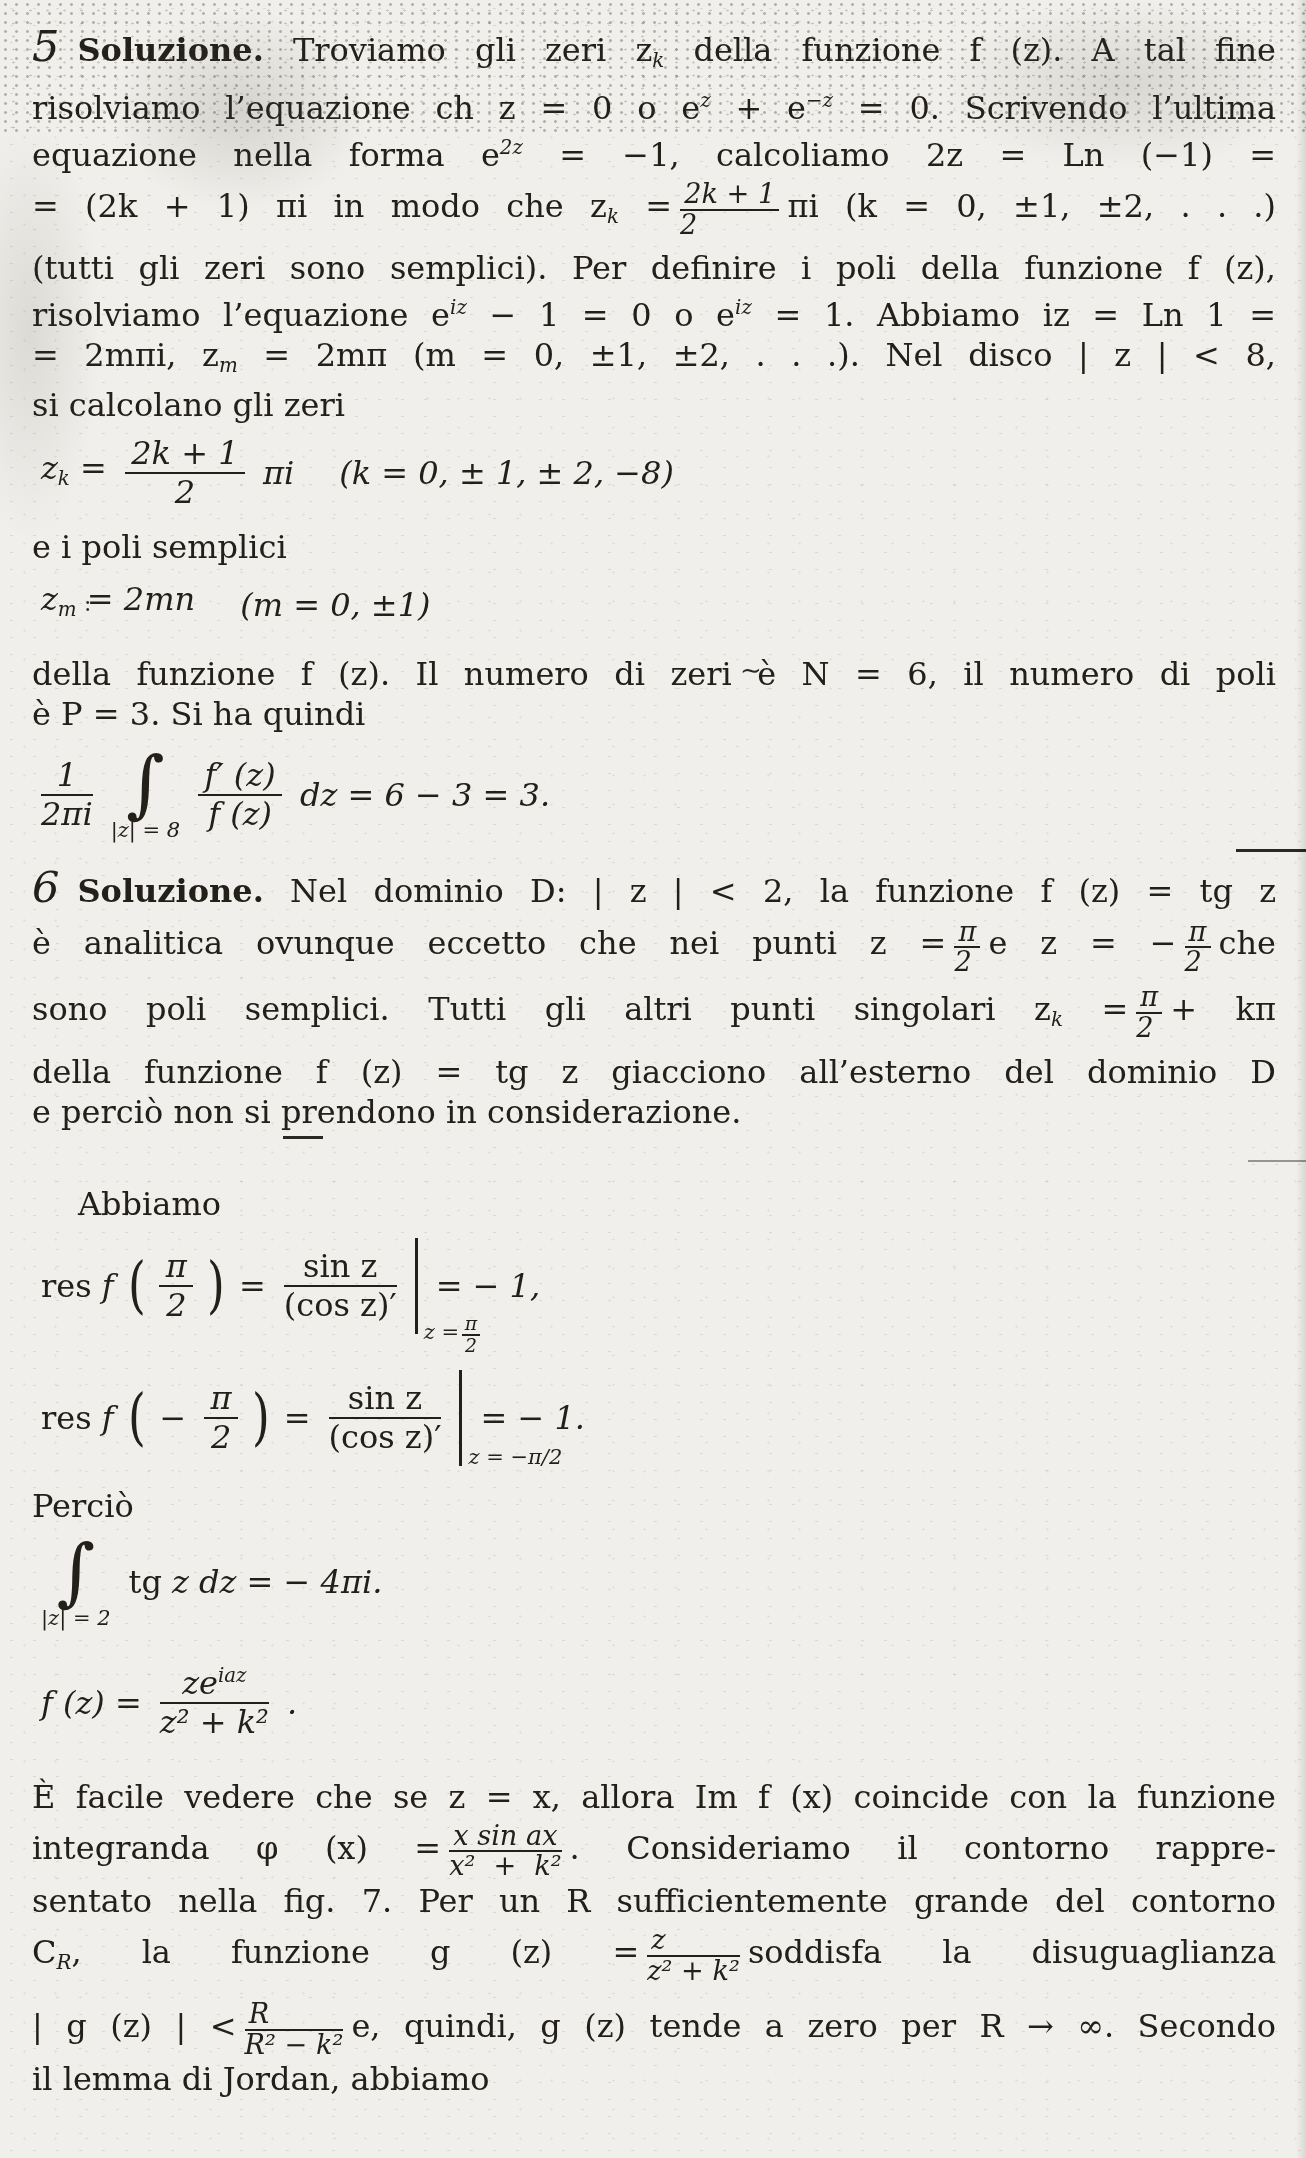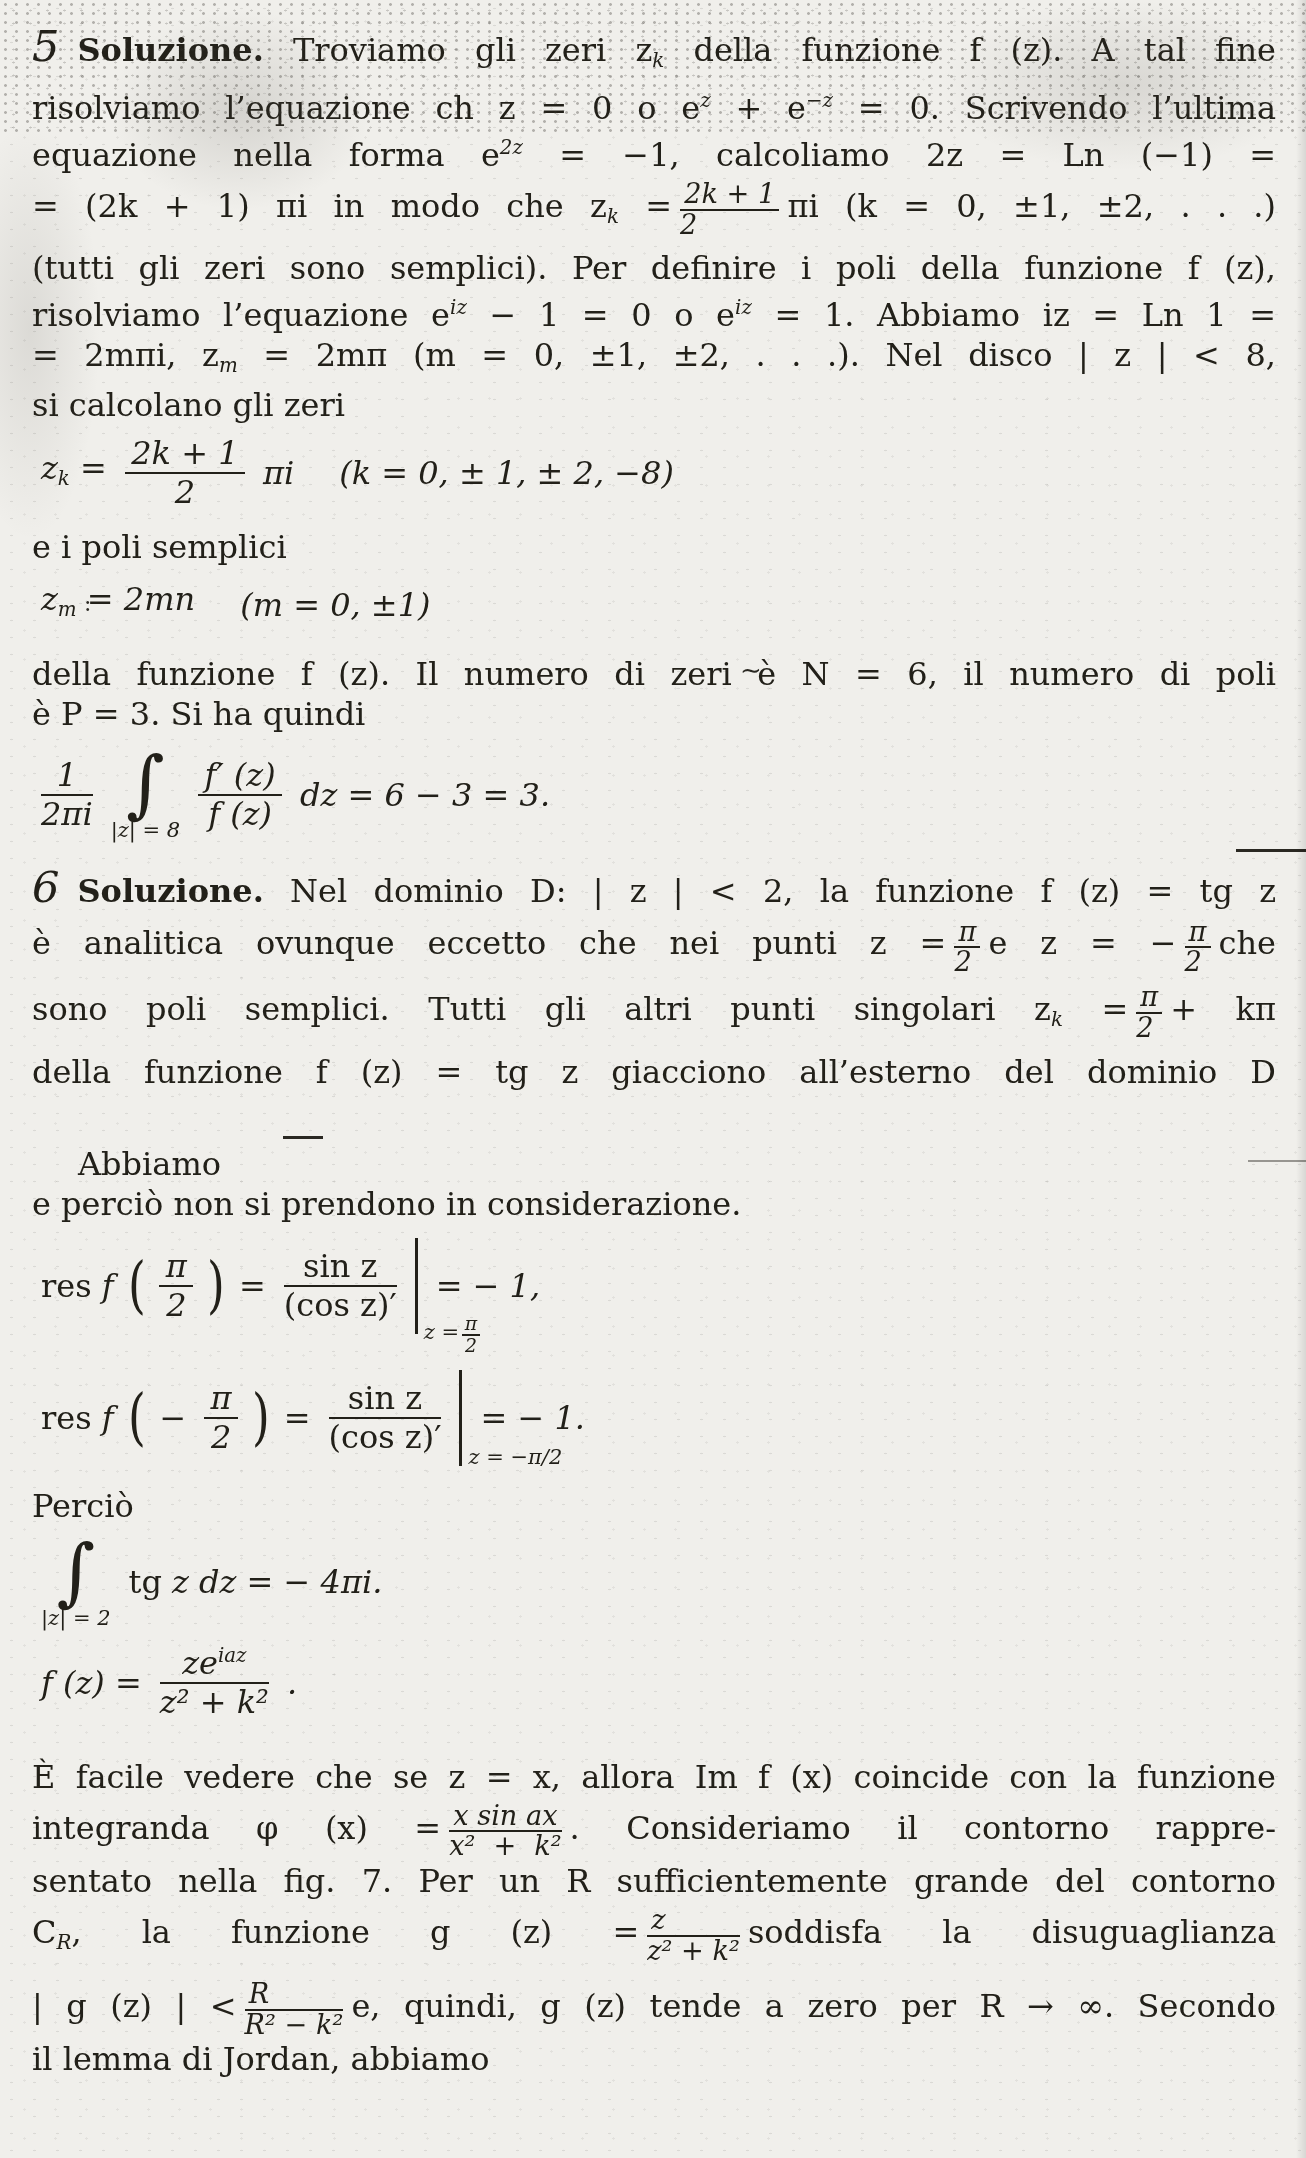--- a/index.html
+++ b/index.html
@@ -39,21 +39,21 @@
       transform:scaleX(.75);font-style:normal;vertical-align:middle;margin:0 2px;}
   .ev{position:relative;display:inline-block;width:3px;height:96px;
       background:currentColor;vertical-align:middle;}
   .evs{position:absolute;left:9px;top:76px;font-size:21px;line-height:1.1;
        white-space:nowrap;font-style:italic;}
   .evs .ifrac{font-size:90%;margin:0 3px;vertical-align:-0.7em;}
   .cond{margin-left:36px;}
   
   .mt10{margin-top:10px}.mt12{margin-top:12px}.mt14{margin-top:14px}
   .mt16{margin-top:16px}.mt20{margin-top:20px}.mt24{margin-top:24px}
-  .mt26{margin-top:26px}.mt28{margin-top:28px}.mt36{margin-top:16px}
+  .mt26{margin-top:26px}.mt28{margin-top:28px}.mt36{margin-top:36px}
   .mt52{margin-top:52px}.mb36{margin-bottom:36px}.mb18{margin-bottom:18px}
   .indent{padding-left:46px;}
   
   .noise{position:absolute;inset:0;pointer-events:none;opacity:.55;
     background-image:
       radial-gradient(rgba(45,42,36,.20) 1px, transparent 1.4px),
       radial-gradient(rgba(45,42,36,.14) 1px, transparent 1.3px);
     background-size:23px 17px,31px 29px;background-position:0 0,9px 7px;}
   .noise-top{position:absolute;left:0;right:0;top:0;height:132px;pointer-events:none;
     opacity:.75;filter:blur(.4px);
@@ -118,23 +118,23 @@
           </span>
         <i>dz = 6 − 3 = 3.</i>
       </div>
     </section>
 
     <section>
       <div class="jl mt26"><span class="secnum">6</span><span class="sol">Soluzione.</span><span> Nel dominio D: | z | &lt; 2, la funzione f (z) = tg z</span></div>
       <div class="jl tall2"><span>è analitica ovunque eccetto che nei punti z =</span><span class="ifrac"><span class="fn">π</span><span class="fd">2</span></span><span>e z = −</span><span class="ifrac"><span class="fn">π</span><span class="fd">2</span></span><span>che</span></div>
       <div class="jl tall2"><span>sono poli semplici. Tutti gli altri punti singolari z</span><span class="sb">k</span><span> =</span><span class="ifrac"><span class="fn">π</span><span class="fd">2</span></span><span>+ kπ</span></div>
       <div class="jl">della funzione f (z) = tg z giacciono all’esterno del dominio D</div>
+      <div class="ln">e perciò non si prendono in considerazione.</div>
+
       <div class="ln indent mt52">Abbiamo</div>
-
-      <div class="ln">e perciò non si prendono in considerazione.</div>
 
       <div class="deq mt14 mb36">
         <span class="tok"><span class="up">res </span><i>f</i></span>
         <span class="bp">(</span>
         <span class="dfrac">
             <span class="fn">π</span>
             <span class="fd">2</span>
           </span>
         <span class="bp">)</span>
         <span>=</span>

